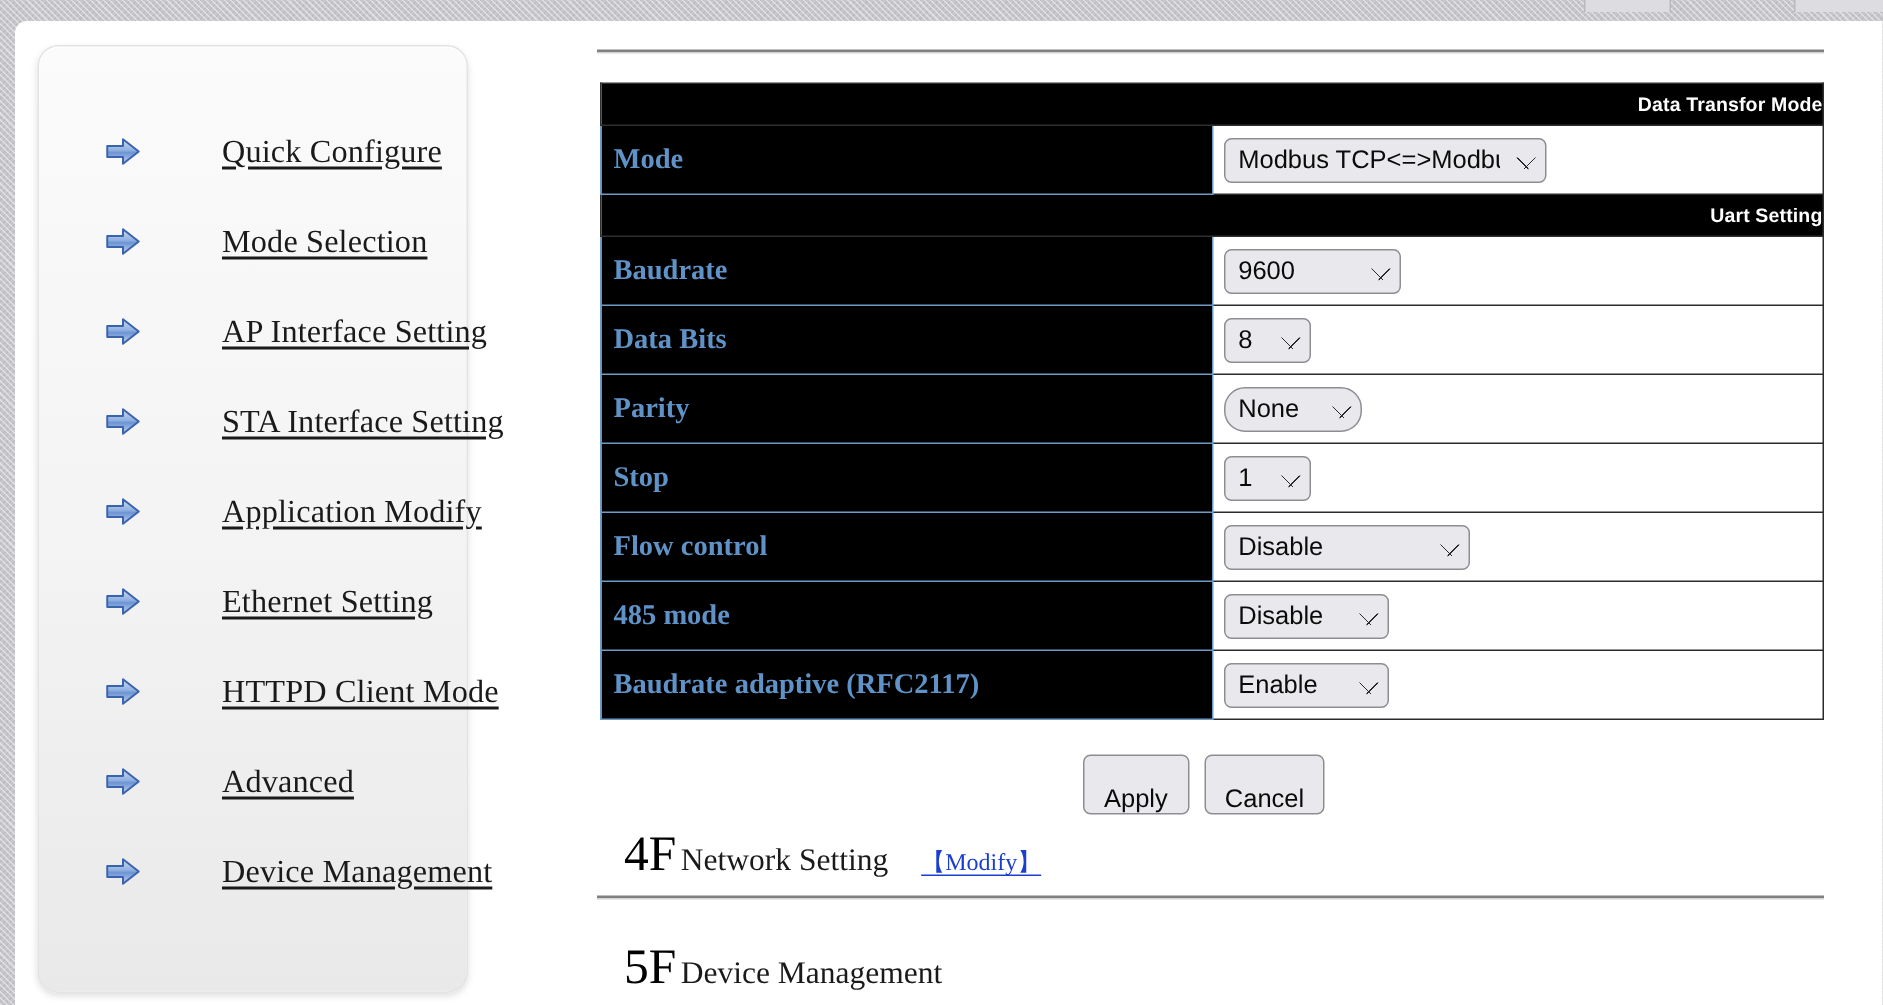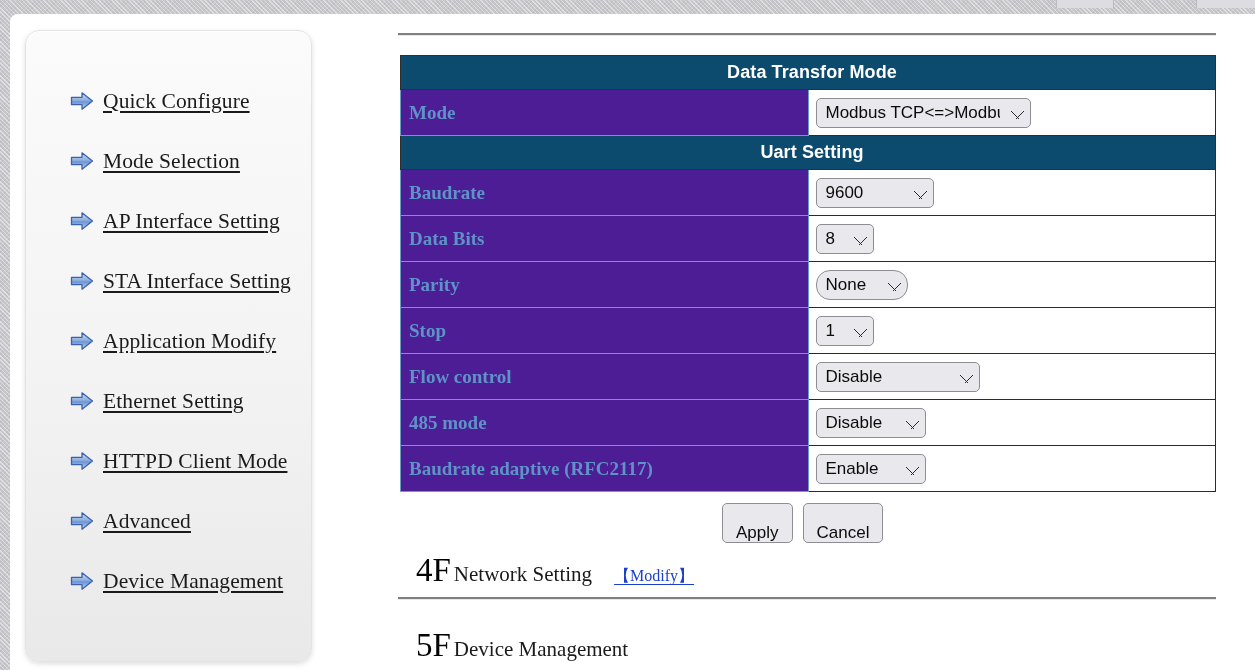--- a/index.html
+++ b/index.html
@@ -57,20 +57,21 @@
     position: absolute;
     left: 0; top: 40px; right: 0;
   }
   .nav-item {
     display: flex;
     align-items: center;
     height: 60px;
     padding-left: 44px;
     cursor: pointer;
     text-decoration: none;
+    gap: 45px;
   }
   .arrow-icon {
     flex: 0 0 auto;
     width: 24px; height: 20px;
     margin-right: 9px;
     display: block;
   }
   .nav-label {
     font-family: "Liberation Serif", "DejaVu Serif", serif;
     font-size: 21.5px;
@@ -100,33 +101,33 @@
 
   
   #settings-table {
     position: absolute;
     left: 12px; top: 41px;
     width: 816px;
     border-collapse: collapse;
     table-layout: fixed;
   }
   #settings-table tr.section-row th {
-    background: #0c4a6e;
+    background: #000000;
     color: #ffffff;
     font-family: "Liberation Sans", "DejaVu Sans", sans-serif;
-    font-size: 18px;
+    font-size: 13px;
     font-weight: bold;
-    text-align: center;
+    text-align: right;
     padding: 6px 0 6px 8px;
     border: 1px solid #2f2f2f;
     letter-spacing: .1px;
   }
   #settings-table td.label-cell {
     width: 324px;
-    background: #4c1d95;
+    background: #000000;
     border: 1px solid #6e9bc6;
     color: #5f93c8;
     font-family: "Liberation Serif", "DejaVu Serif", serif;
     font-size: 19px;
     font-weight: bold;
     padding: 10px 16px 10px 8px;
     height: 46px;
     vertical-align: middle;
   }
   #settings-table td.value-cell {

